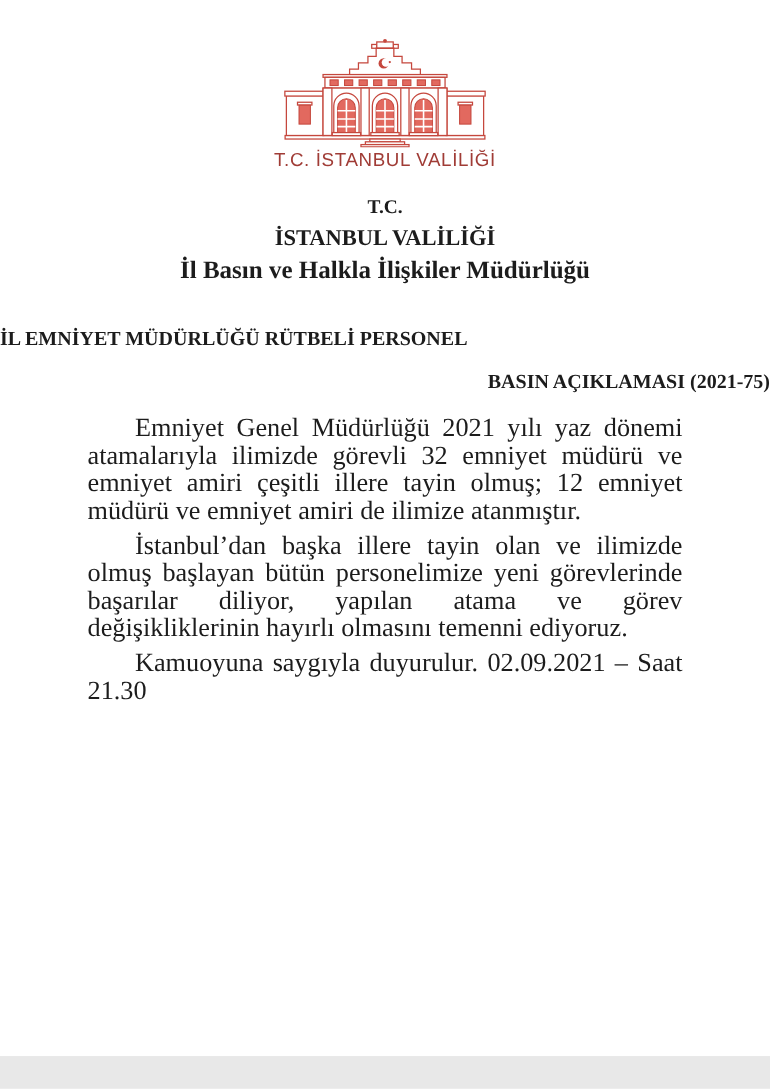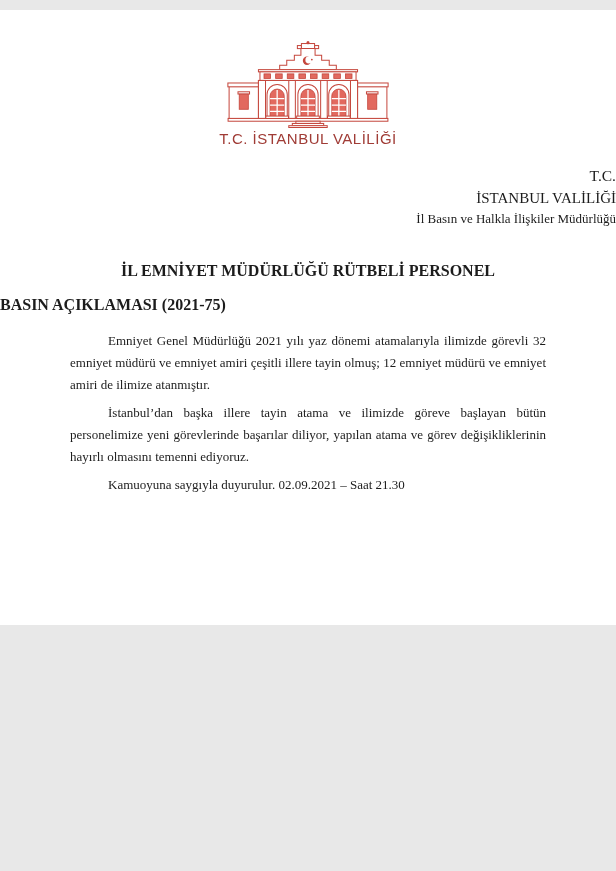--- a/index.html
+++ b/index.html
@@ -5,38 +5,38 @@
   :root{
     --stroke:#c5473d;
     --window-fill:#e2695f;
     --caption-color:#a03c36;
     --text-color:#1c1c1c;
     --page-bg:#ffffff;
   }
   html,body{margin:0;padding:0;}
   body{background:#e8e8e8;}
   .page{
-    width:616px;height:615px;margin:10px auto;background:var(--page-bg);
+    width:616px;height:845px;margin:0 auto;background:var(--page-bg);
     font-family:"Liberation Serif","DejaVu Serif",serif;
     color:var(--text-color);overflow:hidden;position:relative;
   }
   .logo-wrap{padding-top:30px;text-align:center;}
   .logo-wrap svg{display:block;margin:0 auto;}
   .logo-caption{
     margin-top:2px;
     font-family:"Liberation Sans","DejaVu Sans",sans-serif;
     font-size:15px;letter-spacing:0.5px;color:var(--caption-color);
   }
-  .letterhead{margin-top:20px;text-align:right;font-weight:normal;}
+  .letterhead{margin-top:20px;text-align:center;font-weight:bold;}
   .letterhead-tc{font-size:15.5px;}
-  .letterhead-valilik{font-size:15px;margin-top:5px;}
-  .letterhead-mudurluk{font-size:13px;margin-top:4px;}
-  .doc-title{margin-top:33px;text-align:center;font-weight:bold;font-size:16px;line-height:22px;}
-  .press-release{margin-top:14px;text-align:left;font-weight:bold;font-size:16px;}
-  .body-text{width:476px;margin:16px auto 0 auto;font-size:13px;line-height:22px;text-align:justify;}
+  .letterhead-valilik{font-size:18px;margin-top:5px;}
+  .letterhead-mudurluk{font-size:20px;margin-top:4px;}
+  .doc-title{margin-top:33px;text-align:left;font-weight:bold;font-size:16px;line-height:22px;}
+  .press-release{margin-top:14px;text-align:right;font-weight:bold;font-size:16px;}
+  .body-text{width:476px;margin:16px auto 0 auto;font-size:21px;line-height:22px;text-align:justify;}
   .body-text p{margin:0 0 6px 0;text-indent:38px;}
   .bstroke{fill:#ffffff;stroke:var(--stroke);stroke-width:1;}
   .bfill{fill:var(--window-fill);stroke:var(--stroke);stroke-width:0.8;}
   .bsolid{fill:var(--stroke);stroke:none;}
   .mullion{stroke:#ffffff;stroke-width:1.25;fill:none;}
 </style>
 </head>
 <body>
 
 <div class="page">
@@ -113,17 +113,17 @@
   </div>
 
   <div class="doc-title">
     <div>İL EMNİYET MÜDÜRLÜĞÜ RÜTBELİ PERSONEL</div>
   </div>
 
   <div class="press-release">BASIN AÇIKLAMASI (2021-75)</div>
 
   <div class="body-text">
     <p>Emniyet Genel Müdürlüğü 2021 yılı yaz dönemi atamalarıyla ilimizde görevli 32 emniyet müdürü ve emniyet amiri çeşitli illere tayin olmuş; 12 emniyet müdürü ve emniyet amiri de ilimize atanmıştır.</p>
-    <p>İstanbul’dan başka illere tayin atama ve ilimizde göreve başlayan bütün personelimize yeni görevlerinde başarılar diliyor, yapılan atama ve görev değişikliklerinin hayırlı olmasını temenni ediyoruz.</p>
+    <p>İstanbul’dan başka illere tayin olan ve ilimizde olmuş başlayan bütün personelimize yeni görevlerinde başarılar diliyor, yapılan atama ve görev değişikliklerinin hayırlı olmasını temenni ediyoruz.</p>
     <p>Kamuoyuna saygıyla duyurulur. 02.09.2021 – Saat 21.30</p>
   </div>
 
 </div>
 
 </body></html>

